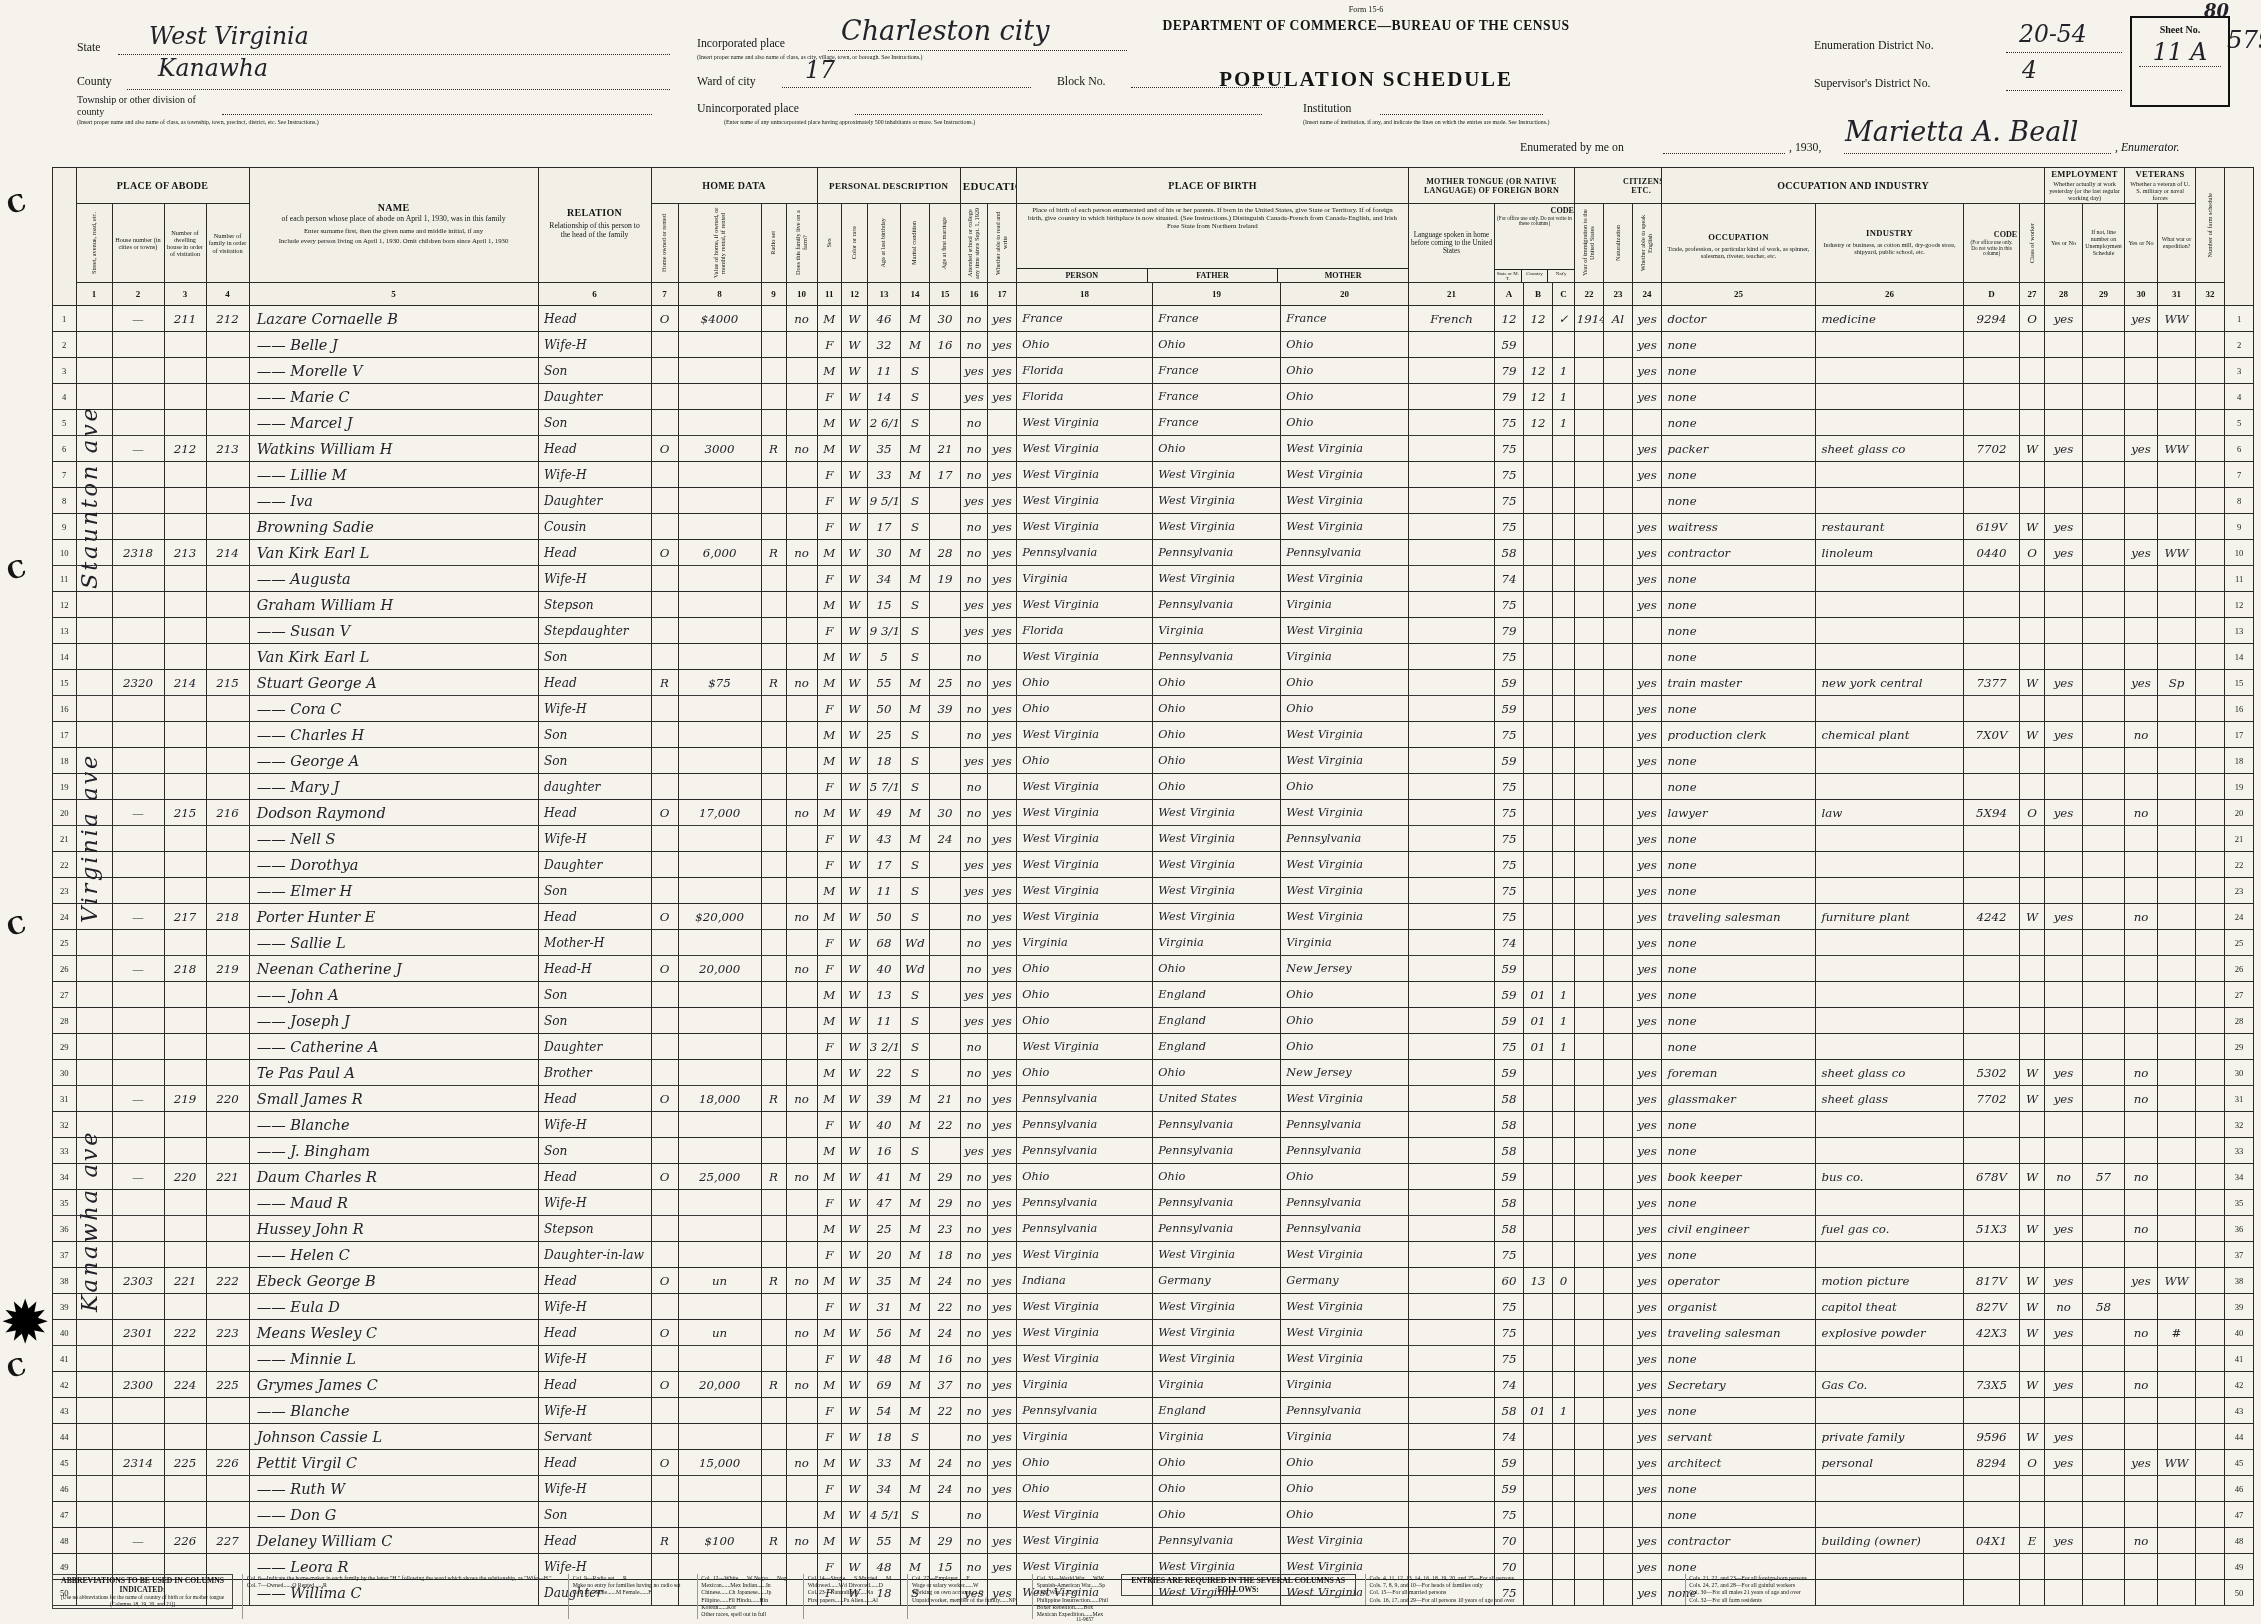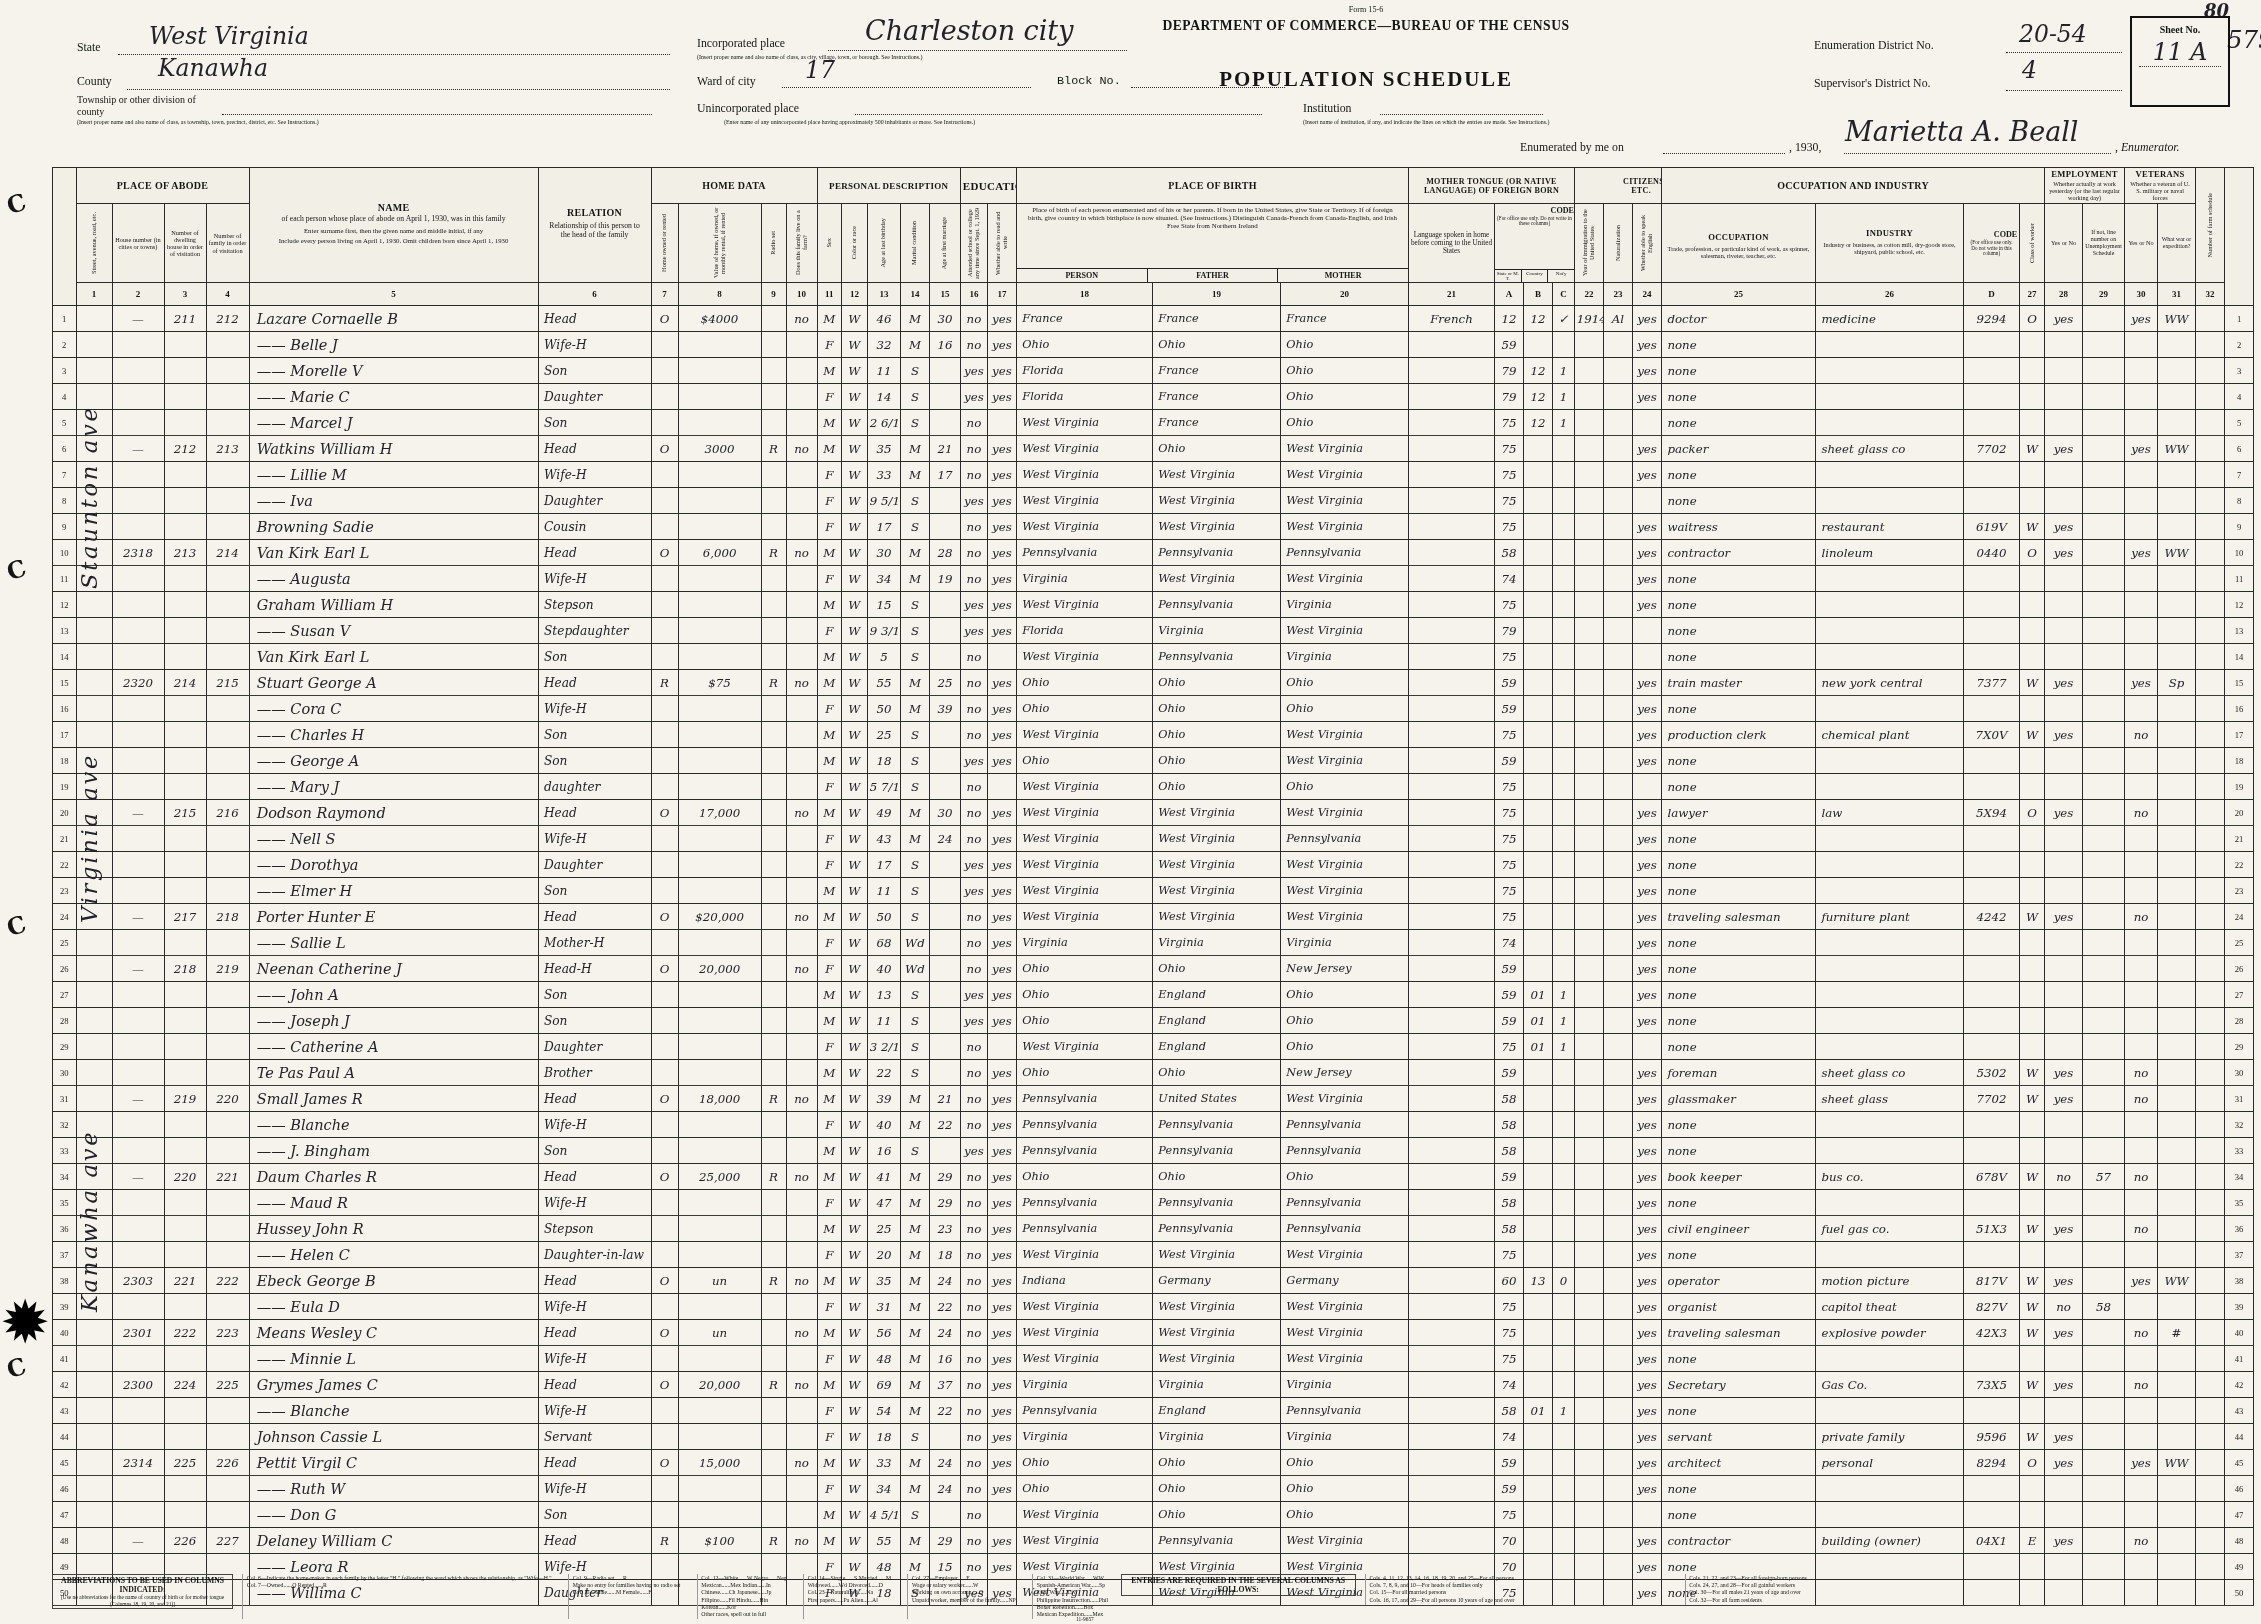--- a/index.html
+++ b/index.html
@@ -75,28 +75,28 @@
 
   <div class="abs lbl" style="left:77px;top:74px;">County</div>
   <div class="abs hw" style="left:158px;top:54px;font-size:23.5px;">Kanawha</div>
   <div class="abs dotline" style="left:127px;top:71px;width:543px;height:18px;"></div>
 
   <div class="abs" style="left:77px;top:94px;width:145px;font-size:10px;line-height:1.2;">Township or other division of county</div>
   <div class="abs dotline" style="left:222px;top:101px;width:430px;height:12.7px;"></div>
   <div class="abs tiny" style="left:77px;top:119px;width:579px;">(Insert proper name and also name of class, as township, town, precinct, district, etc.  See Instructions.)</div>
 
   <div class="abs lbl" style="left:697px;top:36px;">Incorporated place</div>
-  <div class="abs hw" style="left:841px;top:14.5px;font-size:27px;margin-left:24px;">Charleston city</div>
+  <div class="abs hw" style="left:841px;top:14.5px;font-size:27px;">Charleston city</div>
   <div class="abs dotline" style="left:828px;top:34px;width:299px;height:16.3px;"></div>
   <div class="abs tiny" style="left:697px;top:54px;width:434px;">(Insert proper name and also name of class, as city, village, town, or borough.  See Instructions.)</div>
 
   <div class="abs lbl" style="left:697px;top:74px;">Ward of city</div>
   <div class="abs hw" style="left:805px;top:56px;font-size:23.5px;">17</div>
   <div class="abs dotline" style="left:782px;top:71px;width:249px;height:16.3px;"></div>
-  <div class="abs lbl" style="left:1057px;top:74px;font-family:Liberation Mono, monospace;">Block No.</div>
+  <div class="abs lbl" style="left:1057px;top:74px;">Block No.</div>
   <div class="abs dotline" style="left:1131px;top:71px;width:154px;height:16.3px;"></div>
 
   <div class="abs lbl" style="left:697px;top:101px;">Unincorporated place</div>
   <div class="abs dotline" style="left:855px;top:98px;width:407px;height:16.3px;"></div>
   <div class="abs tiny" style="left:724px;top:119px;width:507px;">(Enter name of any unincorporated place having approximately 500 inhabitants or more.  See Instructions.)</div>
 
   <div class="abs lbl" style="left:1303px;top:101px;">Institution</div>
   <div class="abs dotline" style="left:1380px;top:98px;width:163px;height:16.3px;"></div>
   <div class="abs tiny" style="left:1303px;top:119px;width:271px;">(Insert name of institution, if any, and indicate the lines on which the entries are made.  See Instructions.)</div>
 

